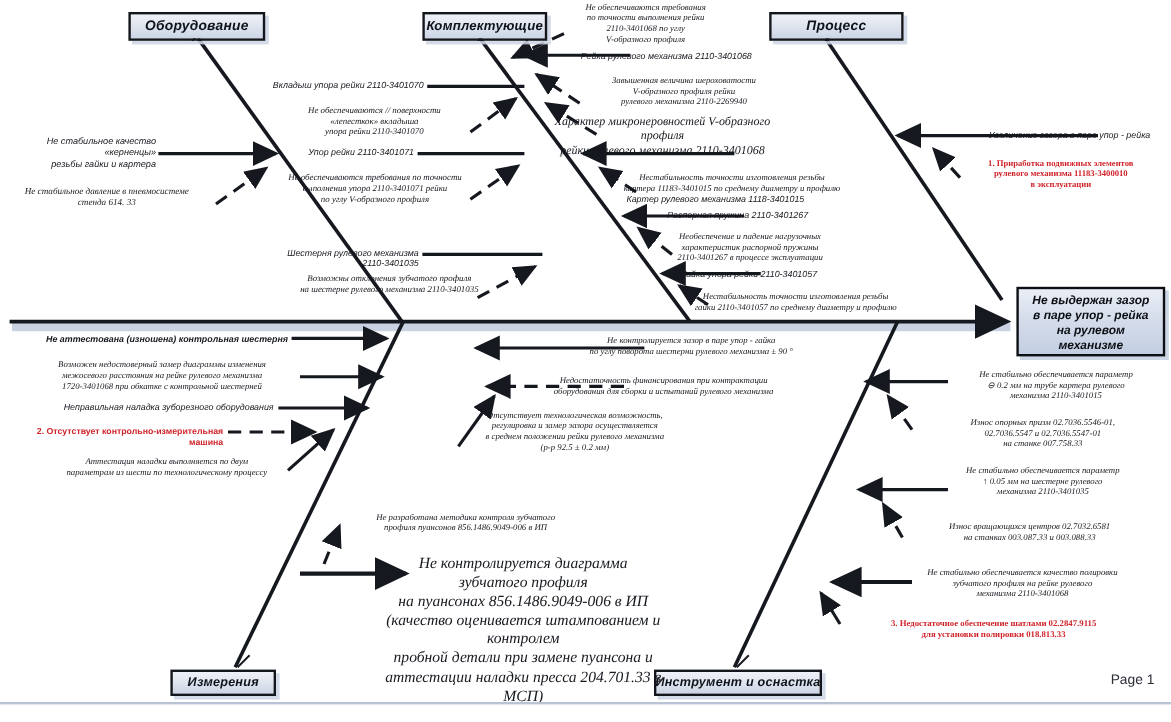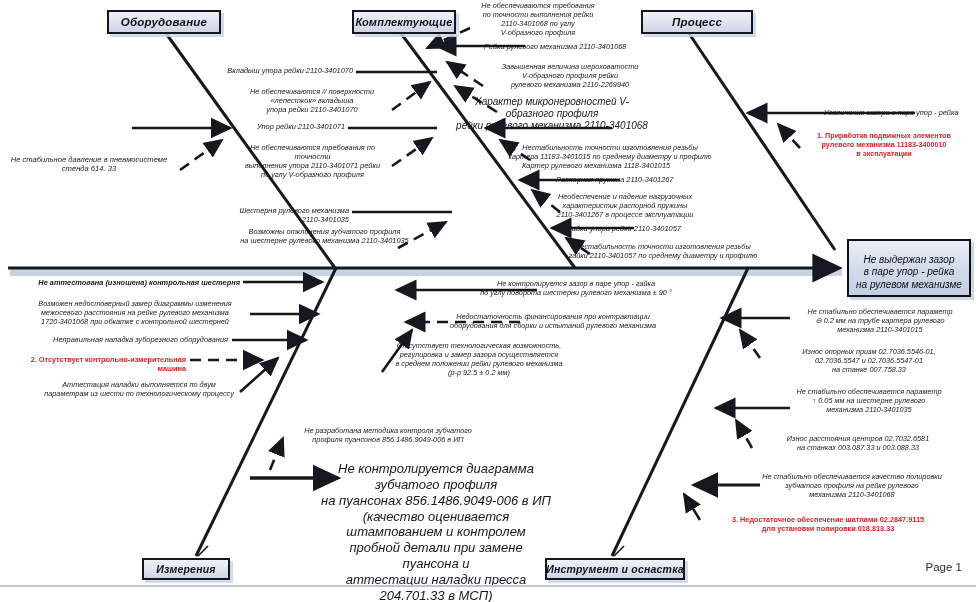--- a/index.html
+++ b/index.html
@@ -37,39 +37,39 @@
     white-space:nowrap;
   }
   
   .effect-box{
     position:absolute;
     box-sizing:border-box;
     border:2px solid #0c0f14;
     background:linear-gradient(180deg,#e9edf5 0%, #d4dcea 50%, #c3cee2 100%);
     box-shadow:3px 3px 0 rgba(200,210,226,.9);
     font-style:italic;
-    font-weight:normal;
+    font-weight:bold;
     color:#0b0e13;
     display:flex;
-    align-items:flex-end;
+    align-items:flex-start;
     justify-content:center;
     text-align:center;
     line-height:1.25;
     padding:4px 6px;
   }
   
   .lbl{
     position:absolute;
     font-style:italic;
     color:#15181e;
     line-height:1.22;
     white-space:pre-line;
   }
   .lbl.r  { text-align:right; }
-  .lbl.c  { text-align:center; }
+  .lbl.c  { text-align:center;font-family:Liberation Serif, serif; }
   .lbl.l  { text-align:left; }
   .lbl.red{
     color:#d0242b;
     font-weight:bold;
     font-style:normal;
   }
   .footer-rule{
     position:absolute;
     left:0;right:0;
     height:2px;
@@ -192,20 +192,22 @@
   <div class="cat-box" style="left:545px;top:558px;width:140px;height:22px;font-size:10.5px;">
     <span>Инструмент и оснастка</span>
   </div>
 
   <div class="effect-box" style="left:847px;top:239px;width:124px;height:58px;font-size:10px;">
     <span style="white-space:pre-line;">Не выдержан зазор
 в паре упор - рейка
 на рулевом механизме</span>
   </div>
 
+  <div class="lbl r" style="left:4px;top:113px;width:126px;font-size:7.6px;">Не стабильное качество «керненцы»
+резьбы гайки и картера</div>
 
   <div class="lbl c" style="left:0px;top:155px;width:178px;font-size:7.6px;">Не стабильное давление в пневмосистеме
 стенда 614.            33</div>
 
   <div class="lbl r" style="left:208px;top:66px;width:145px;font-size:7.4px;">Вкладыш упора рейки 2110-3401070</div>
 
   <div class="lbl c" style="left:236px;top:87px;width:152px;font-size:7.4px;">Не обеспечиваются // поверхности
 «лепесткок» вкладыша
 упора рейки 2110-3401070</div>
 
@@ -294,21 +296,21 @@
 механизма 2110-3401015</div>
 
   <div class="lbl c" style="left:776px;top:348px;width:186px;font-size:7.3px;">Износ опорных призм 02.7036.5546-01,
 02.7036.5547 и 02.7036.5547-01
 на станке 007.758.33</div>
 
   <div class="lbl c" style="left:776px;top:388px;width:186px;font-size:7.3px;">Не стабильно обеспечивается параметр
 ↑ 0.05 мм на шестерне рулевого
 механизма 2110-3401035</div>
 
-  <div class="lbl c" style="left:756px;top:435px;width:204px;font-size:7.3px;">Износ расстояния центров 02.7032.6581
+  <div class="lbl c" style="left:756px;top:435px;width:204px;font-size:7.3px;">Износ вращающихся центров 02.7032.6581
 на станках 003.087.33 и 003.088.33</div>
 
   <div class="lbl c" style="left:736px;top:473px;width:232px;font-size:7.3px;">Не стабильно обеспечивается качество полировки
 зубчатого профиля на рейке рулевого
 механизма 2110-3401068</div>
 
   <div class="lbl red c" style="left:700px;top:516px;width:256px;font-size:7.3px;">3. Недостаточное обеспечение шатлами 02.2847.9115
 для установки полировки 018.813.33</div>
 
   <div class="footer-rule" style="top:585px;"></div>

